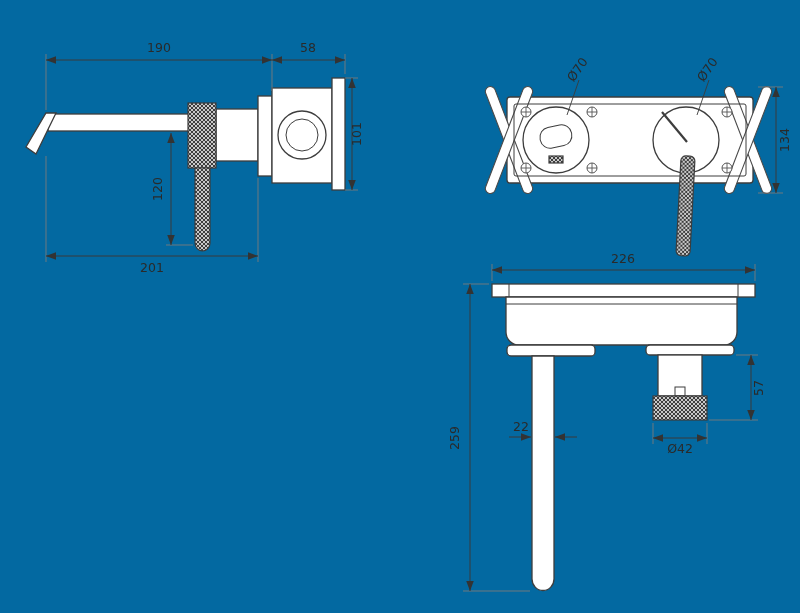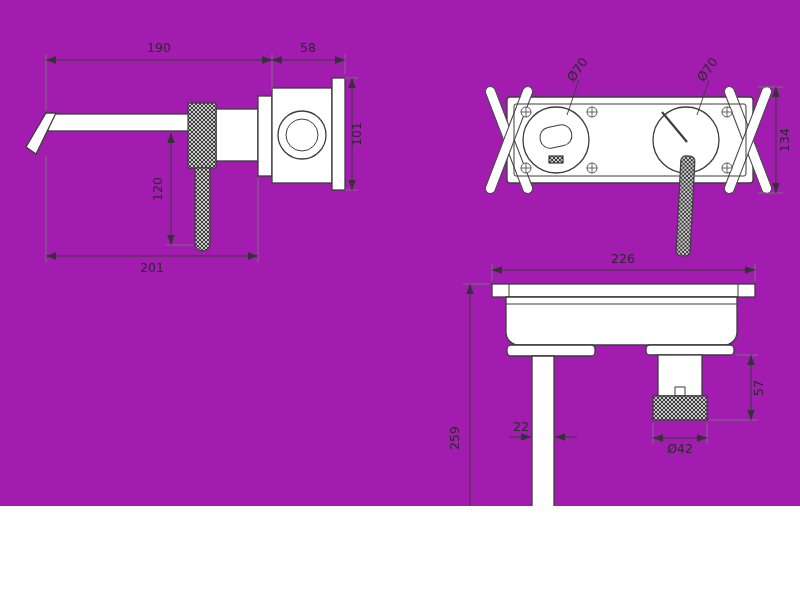--- a/index.html
+++ b/index.html
@@ -3,22 +3,22 @@
 <meta charset="utf-8">
 <style>
   html, body {
     margin: 0;
     padding: 0;
     background: #ffffff;
   }
   .stage {
     position: relative;
     width: 800px;
-    height: 506px;
-    background: #a21caf;
+    height: 613px;
+    background: #0369a1;
     overflow: hidden;
   }
   svg { display: block; }
   text {
     font-family: "DejaVu Sans", sans-serif;
     font-size: 12.5px;
     fill: #2a2a2a;
   }
   .o   { fill: #ffffff; stroke: #3d3d3d; stroke-width: 1.3; }
   .t   { fill: none;    stroke: #3d3d3d; stroke-width: 1; }

